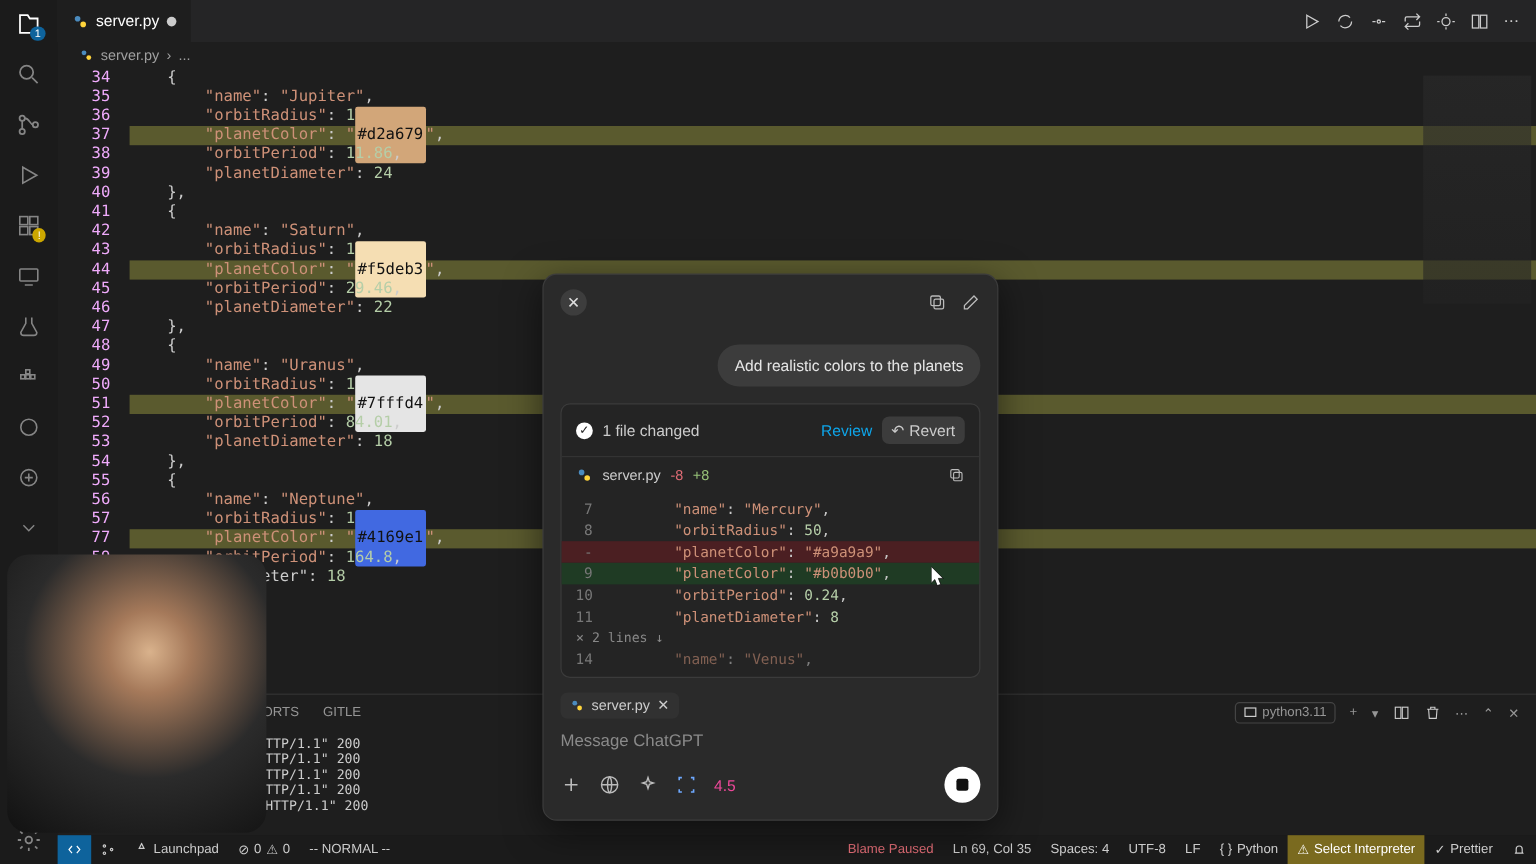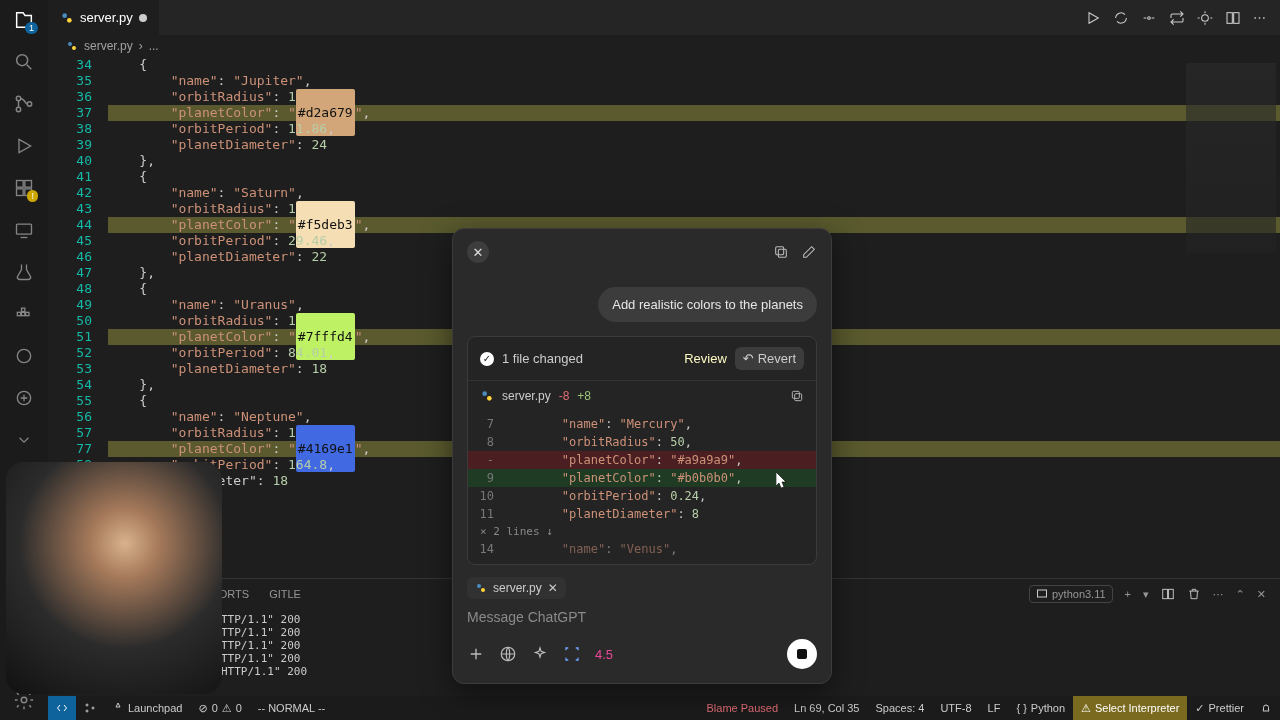--- a/index.html
+++ b/index.html
@@ -71,21 +71,21 @@
   display: flex;
   position: relative;
   font-family: "Menlo", "Consolas", monospace;
   font-size: 13px;
   line-height: 16px;
   overflow: hidden;
 }
 .gutter {
   width: 60px;
   text-align: right;
-  color: #14b8a6;
+  color: #f0abfc;
   padding-right: 16px;
 }
 .code-lines { flex: 1; position: relative; }
 .line { height: 16px; white-space: pre; }
 .line.hl { background: #5a5a2e; }
 .tok-str { color: #ce9178; }
 .tok-num { color: #b5cea8; }
 .color-box { padding: 16px 2px; border-radius: 2px; color: #111; }
 .minimap {
   position: absolute; right: 4px; top: 6px;
@@ -165,21 +165,21 @@
   border: 1px solid #3b3b3b;
   border-radius: 8px;
 }
 .fc-head {
   display: flex; align-items: center;
   padding: 10px 12px;
   gap: 8px;
   font-size: 13px;
 }
 .fc-head .check { width: 14px; height: 14px; border-radius: 50%; background: #fff; color: #222; font-size: 10px; display: flex; align-items: center; justify-content: center; }
-.fc-head .rev { margin-left: auto; color: #fef9c3; }
+.fc-head .rev { margin-left: auto; color: #0ea5e9; }
 .fc-head .revert { background: #3c3c3c; padding: 4px 8px; border-radius: 6px; display: flex; gap: 4px; align-items: center; }
 .fc-file {
   display: flex; align-items: center; gap: 8px;
   padding: 8px 12px;
   border-top: 1px solid #333;
   font-size: 12px;
 }
 .fc-file .neg { color: #e06c75; }
 .fc-file .pos { color: #98c379; }
 .diff {
@@ -424,21 +424,21 @@
           <div class="line">    {</div>
           <div class="line">        <span class="tok-str">"name"</span>: <span class="tok-str">"Saturn"</span>,</div>
           <div class="line">        <span class="tok-str">"orbitRadius"</span>: <span class="tok-num">130</span>,</div>
           <div class="line hl">        <span class="tok-str">"planetColor"</span>: <span class="tok-str">"</span><span class="color-box" style="background:#f5deb3">#f5deb3</span><span class="tok-str">"</span>,</div>
           <div class="line">        <span class="tok-str">"orbitPeriod"</span>: <span class="tok-num">29.46</span>,</div>
           <div class="line">        <span class="tok-str">"planetDiameter"</span>: <span class="tok-num">22</span></div>
           <div class="line">    },</div>
           <div class="line">    {</div>
           <div class="line">        <span class="tok-str">"name"</span>: <span class="tok-str">"Uranus"</span>,</div>
           <div class="line">        <span class="tok-str">"orbitRadius"</span>: <span class="tok-num">160</span>,</div>
-          <div class="line hl">        <span class="tok-str">"planetColor"</span>: <span class="tok-str">"</span><span class="color-box" style="background:#bef264">#7fffd4</span><span class="tok-str">"</span>,</div>
+          <div class="line hl">        <span class="tok-str">"planetColor"</span>: <span class="tok-str">"</span><span class="color-box" style="background:#e5e5e5">#7fffd4</span><span class="tok-str">"</span>,</div>
           <div class="line">        <span class="tok-str">"orbitPeriod"</span>: <span class="tok-num">84.01</span>,</div>
           <div class="line">        <span class="tok-str">"planetDiameter"</span>: <span class="tok-num">18</span></div>
           <div class="line">    },</div>
           <div class="line">    {</div>
           <div class="line">        <span class="tok-str">"name"</span>: <span class="tok-str">"Neptune"</span>,</div>
           <div class="line">        <span class="tok-str">"orbitRadius"</span>: <span class="tok-num">190</span>,</div>
           <div class="line hl">        <span class="tok-str">"planetColor"</span>: <span class="tok-str">"</span><span class="color-box" style="background:#4169e1">#4169e1</span><span class="tok-str">"</span>,</div>
           <div class="line">        <span class="tok-str">"orbitPeriod"</span>: <span class="tok-num">164.8</span>,</div>
           <div class="line">              eter": <span class="tok-num">18</span></div>
           <div class="line"></div>

